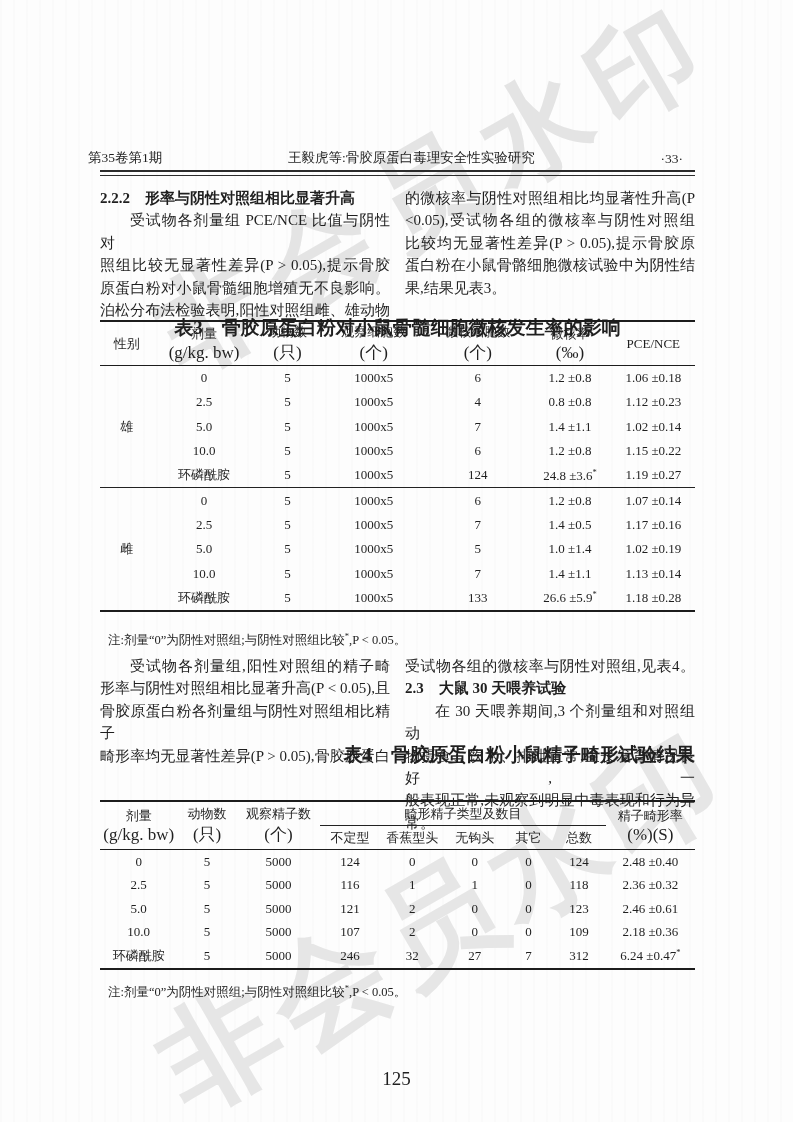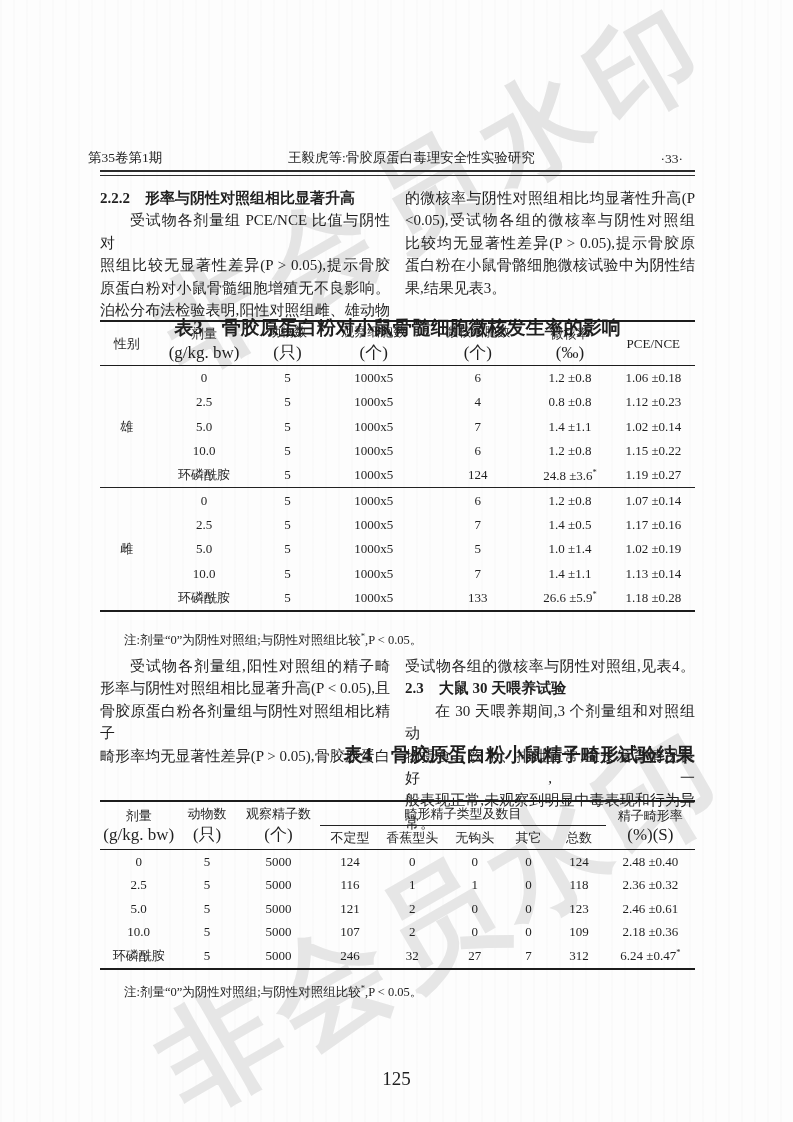--- a/index.html
+++ b/index.html
@@ -62,21 +62,21 @@
   .dtable th .u{font-size:17px;}
   .dtable td{text-align:center;vertical-align:middle;padding:0;}
   .t3 td{height:24.3px;}
   .t4 td{height:23.5px;}
   .t3 th{height:19px;}
   .t4 th{height:21px;}
   .t3 tr.sep td{border-top:1.3px solid #222;}
   .t4 thead th.group{border-bottom:1.2px solid #222;}
   sup{font-size:8.5px;}
   .note{
-    position:absolute;left:124px;width:587px;font-size:12.5px;
+    position:absolute;left:108px;width:587px;font-size:12.5px;
   }
   .t3-note{top:631px;}
   .t4-note{top:983px;}
   
   .pg-footer{
     position:absolute;left:0;top:1068px;width:793px;
     text-align:center;font-size:19px;
   }
 </style>
 </head>

